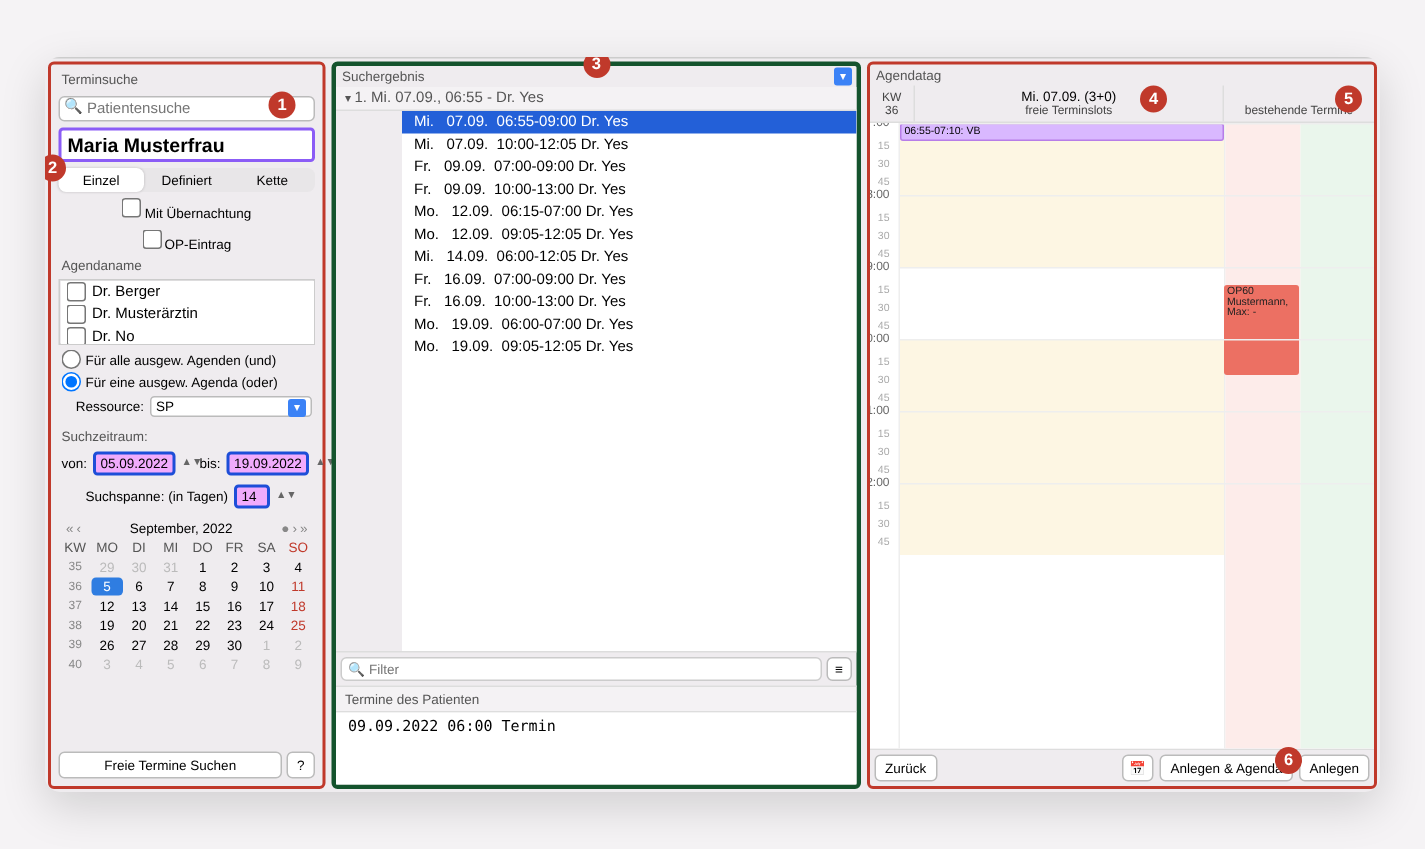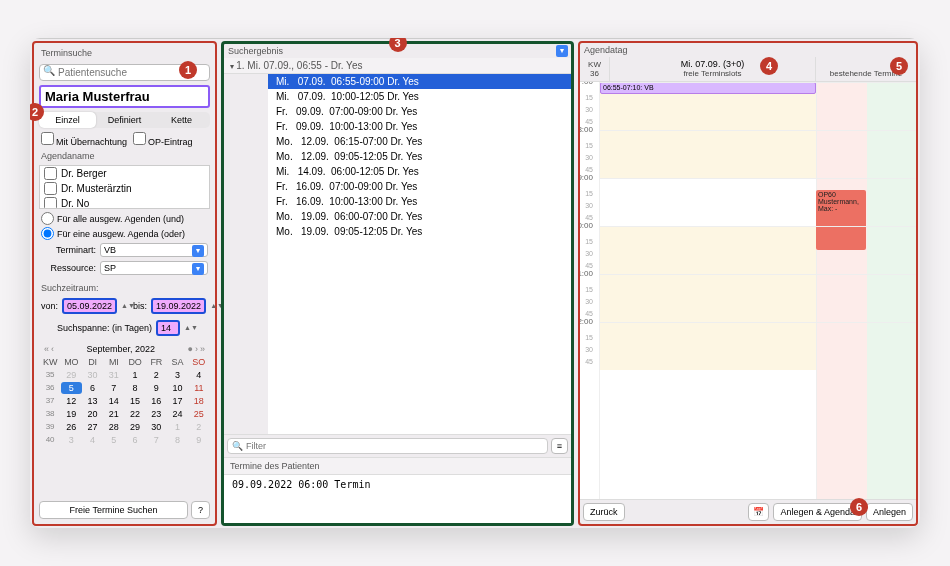--- a/index.html
+++ b/index.html
@@ -18,21 +18,21 @@
 .section-title { font-size: 9px; color: #555; padding: 2px 4px; }
 .search-wrap { position: relative; margin: 2px; }
 .search-wrap input { width: 100%; border: 1px solid #bbb; border-radius: 4px; padding: 2px 4px 2px 18px; font-size: 10px; background: #fff; }
 .search-wrap .icon { position: absolute; left: 4px; top: 3px; font-size: 10px; color: #888; }
 .patient-name { background: #fff; border: 2px solid #8b5cf6; border-radius: 3px; font-size: 13px; font-weight: 600; padding: 2px 4px; margin: 2px; }
 
 .tabbar { display: flex; background: #e8e6e8; border-radius: 5px; margin: 2px; font-size: 9px; }
 .tab { flex: 1; text-align: center; padding: 3px 0; cursor: pointer; }
 .tab.active { background: #fff; border-radius: 5px; box-shadow: 0 0 2px rgba(0,0,0,0.2); }
 
-.chk-row { display: flex; gap: 6px; margin: 2px 4px; font-size: 9px; align-items: center; }
+.chk-row { display: flex; gap: 6px; margin: 2px 4px; font-size: 9px; align-items: center; flex-direction: column; }
 .chk-row input { margin-right: 2px; }
 
 .agenda-list { background: #fff; border: 1px solid #ccc; margin: 2px; height: 44px; overflow: auto; font-size: 10px; }
 .agenda-item { display: flex; align-items: center; padding: 1px 4px; }
 .agenda-item input { margin-right: 4px; }
 
 .radio-row { font-size: 9px; padding: 1px 4px; display: flex; align-items: center; gap: 3px; }
 .form-row { display: flex; align-items: center; font-size: 9px; margin: 2px 4px; gap: 4px; }
 .form-row label { width: 55px; text-align: right; }
 .form-row .sel { flex: 1; background: #fff; border: 1px solid #bbb; border-radius: 3px; padding: 1px 3px; position: relative; }
@@ -131,24 +131,20 @@
 
       <div class="radio-row">
           <input type="radio" name="ag" style="">
           <span>Für alle ausgew. Agenden (und)</span>
         </div>
       <div class="radio-row">
           <input type="radio" name="ag" checked="" style="">
           <span>Für eine ausgew. Agenda (oder)</span>
         </div>
 
-      <div class="form-row">
-          <label>Terminart:</label>
-          <div class="sel">VB</div>
-        </div>
       <div class="form-row">
           <label>Ressource:</label>
           <div class="sel">SP</div>
         </div>
 
       <div class="section-title" style="margin-top:4px">Suchzeitraum:</div>
       <div class="date-row">
         <span>von:</span>
         <span class="date-input">05.09.2022</span>
         <span class="stepper">▲▼</span>

